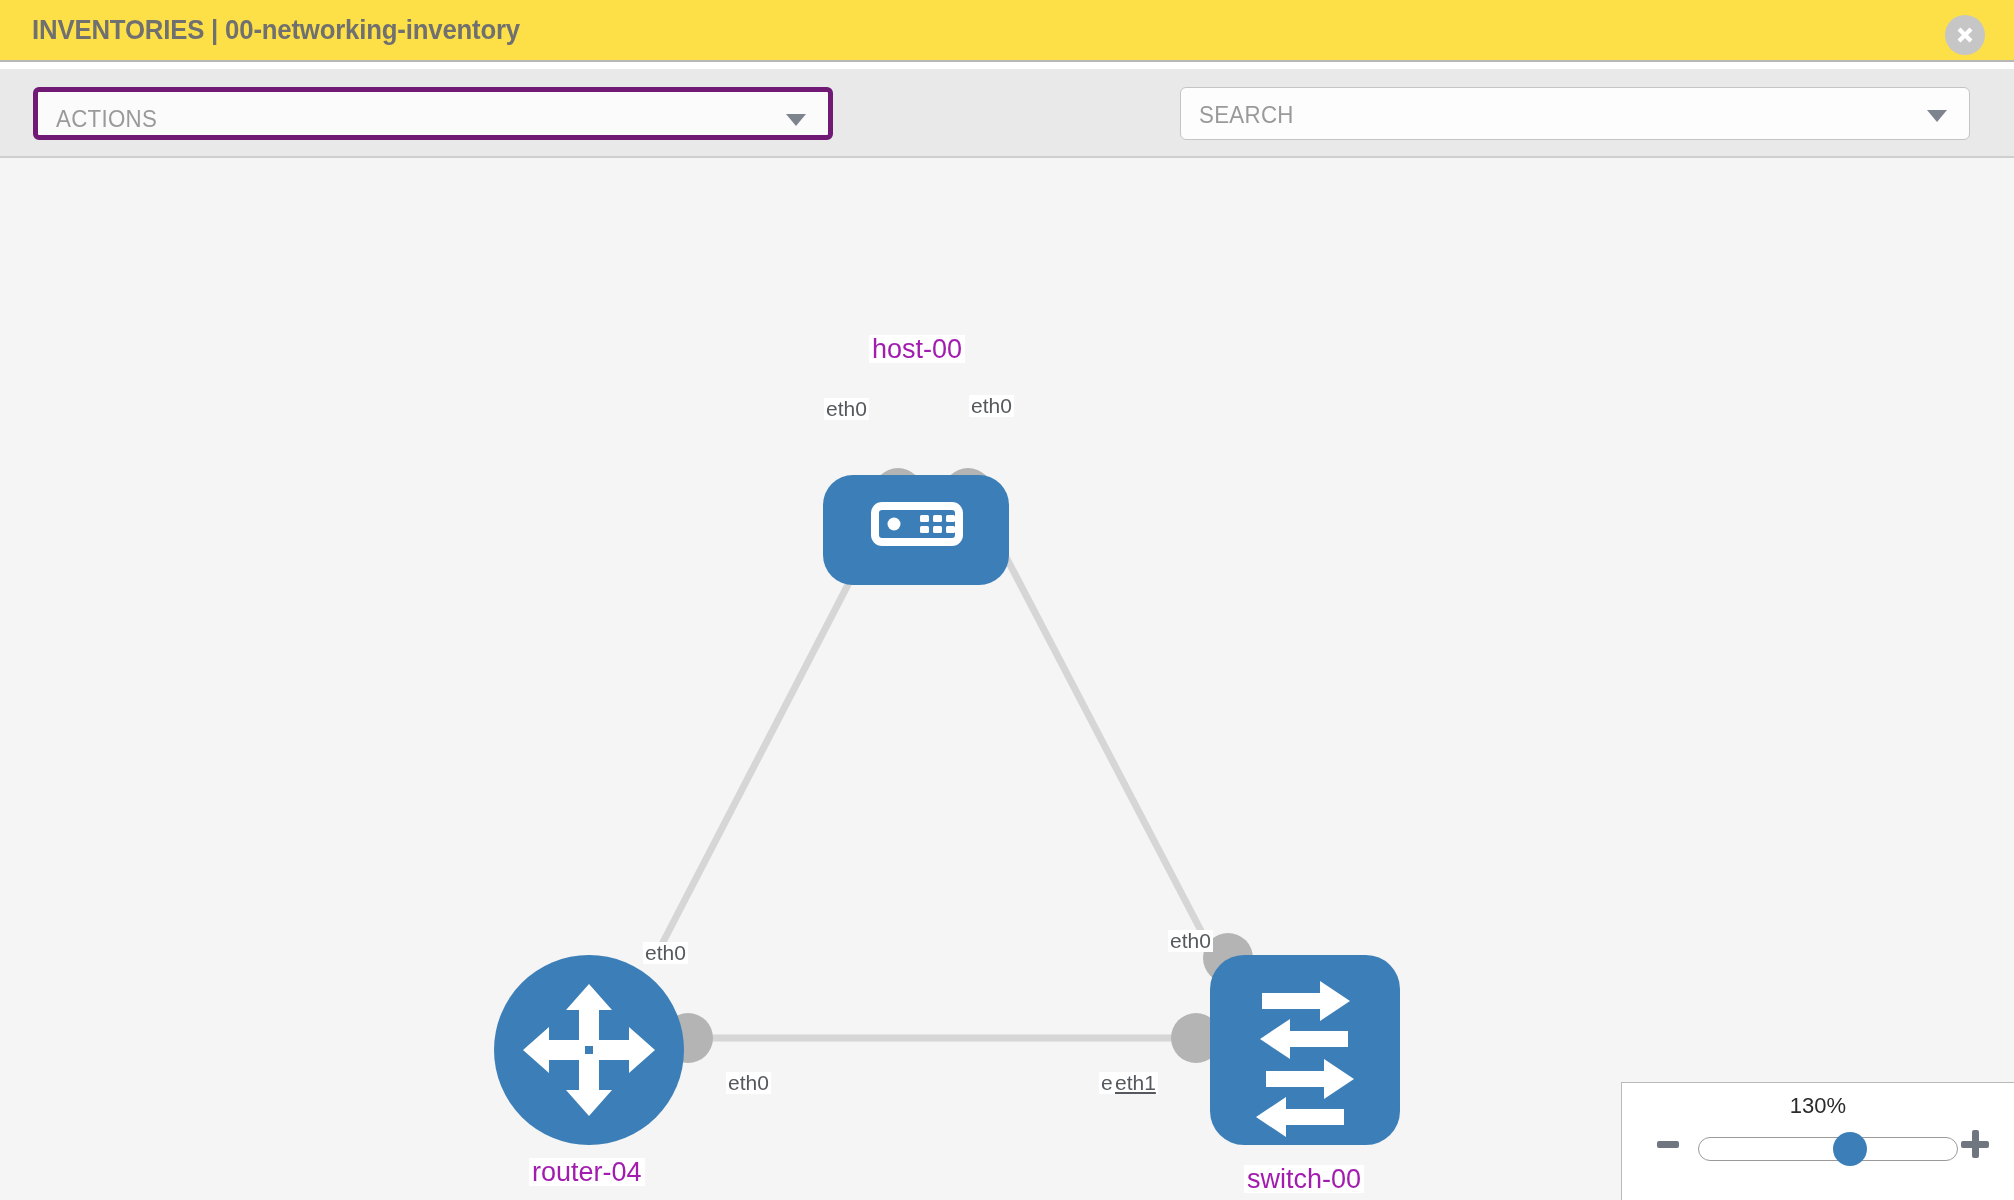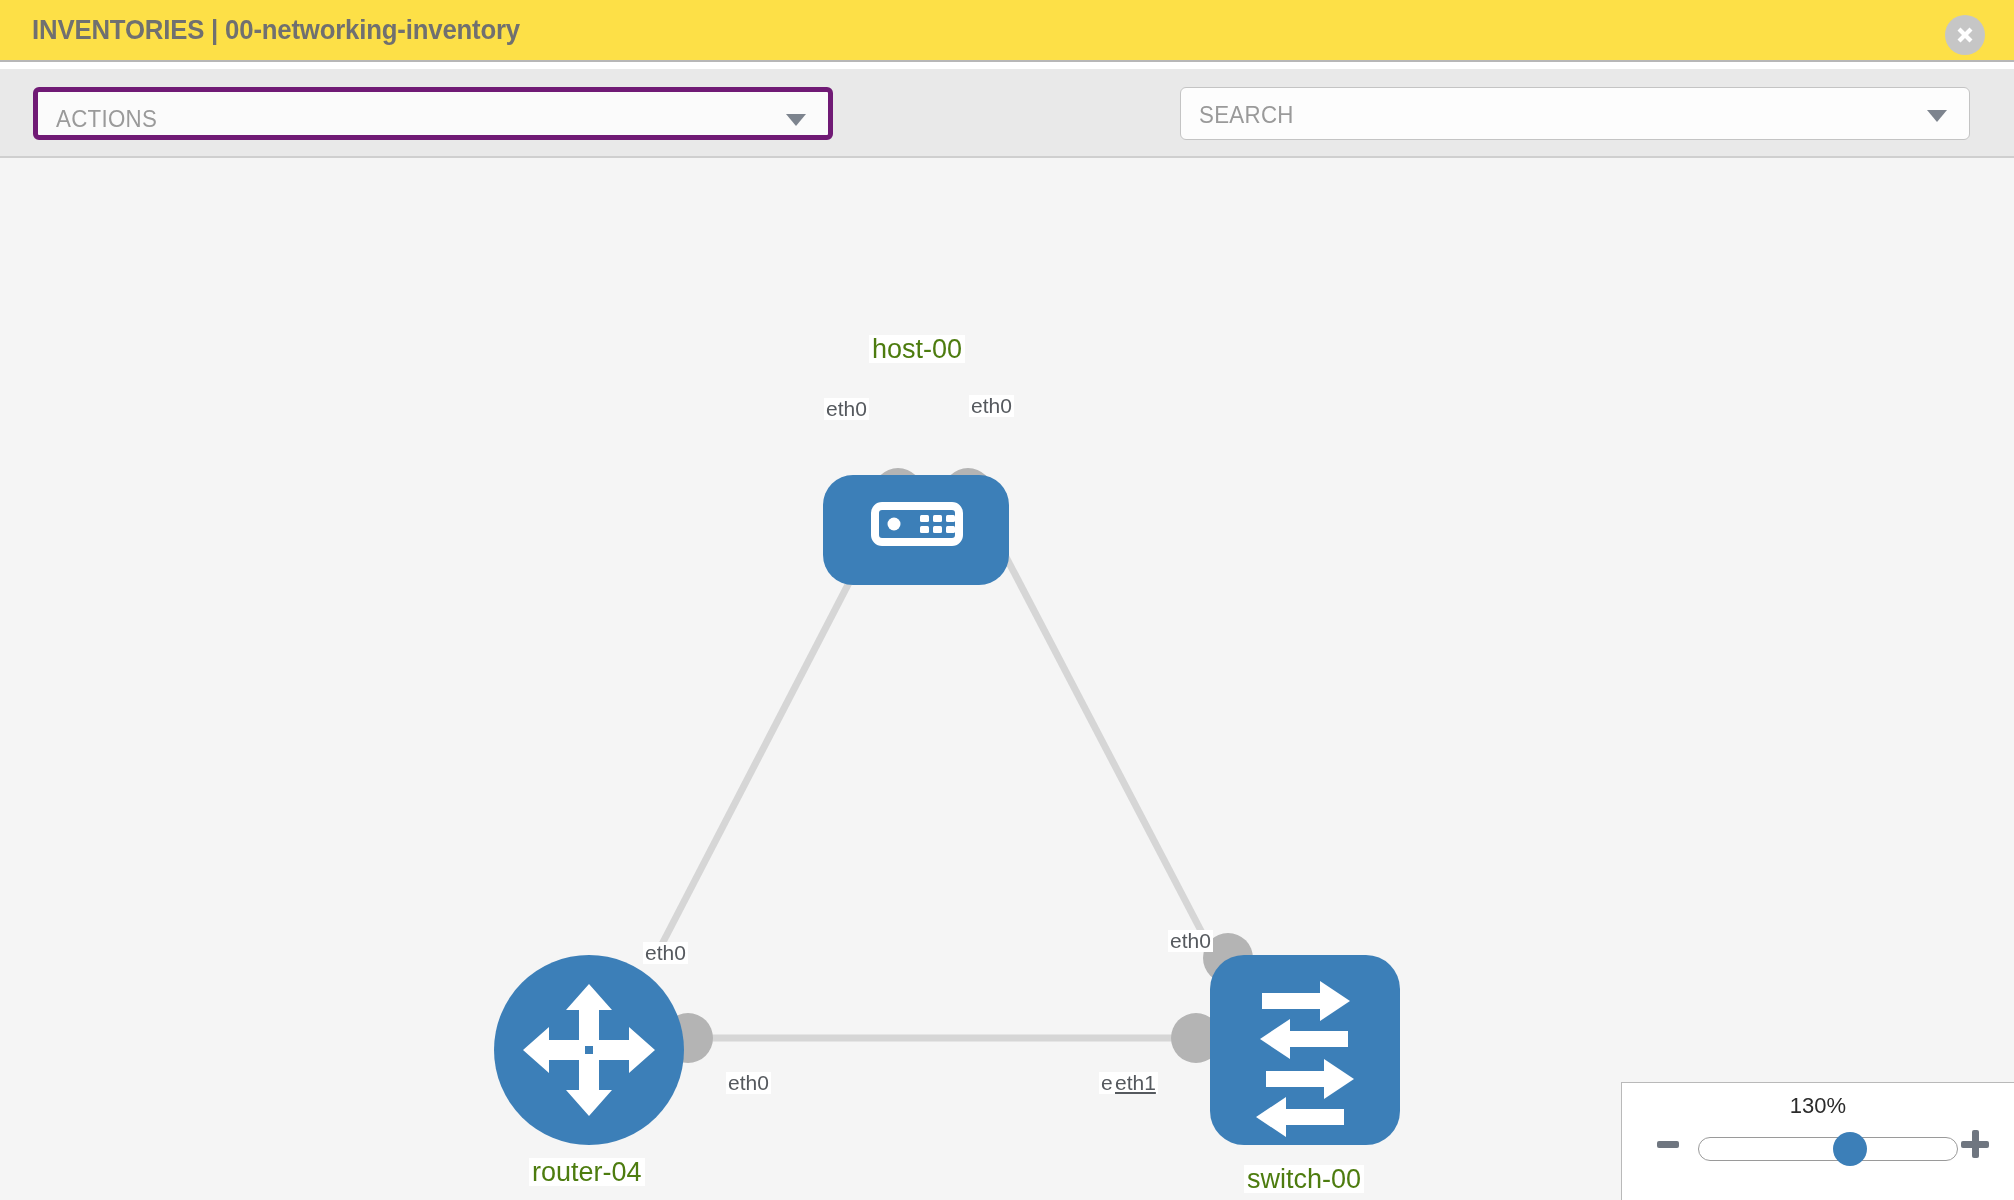--- a/index.html
+++ b/index.html
@@ -137,21 +137,21 @@
   .topology-svg {
     position: absolute;
     left: 0; top: 0;
     width: 2014px;
     height: 1042px;
   }
 
   .node-label {
     position: absolute;
     font-size: 27px;
-    color: #4d7c0f;
+    color: #a21caf;
     background: #ffffff;
     padding: 0 3px;
     white-space: nowrap;
     line-height: 1.05;
   }
   .iface-label {
     position: absolute;
     font-size: 21px;
     color: #55595e;
     background: #ffffff;

